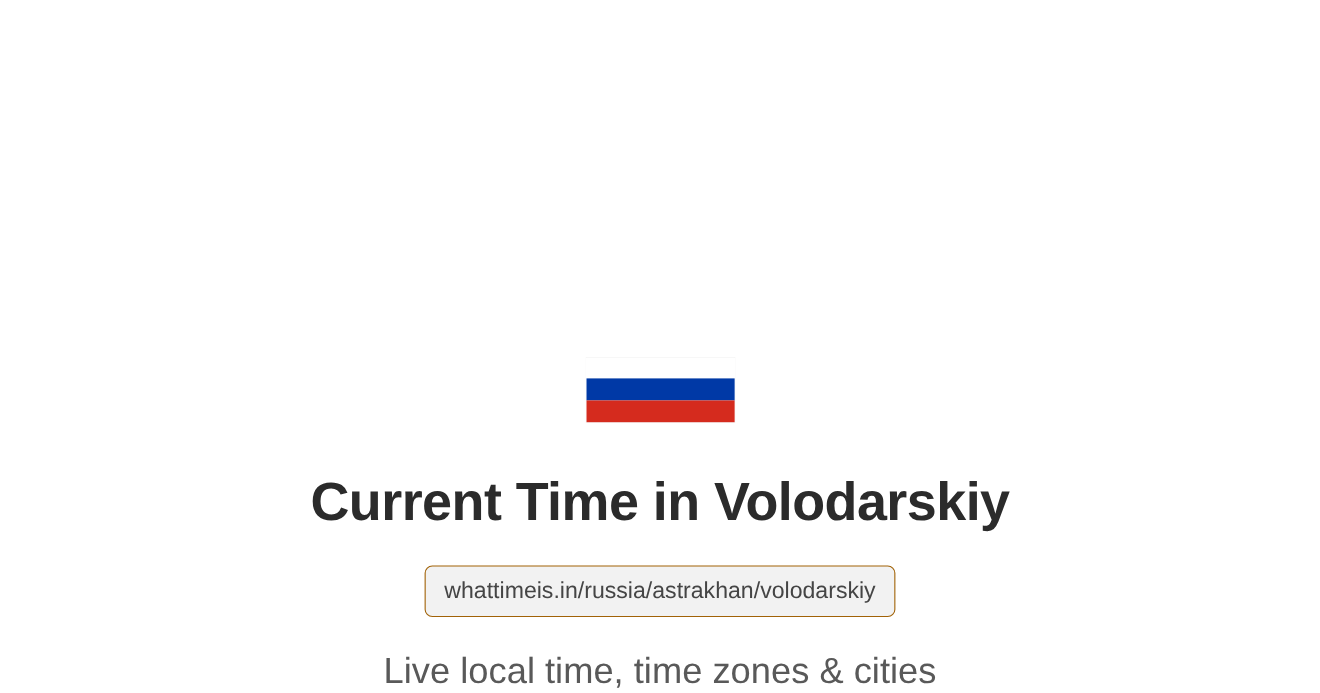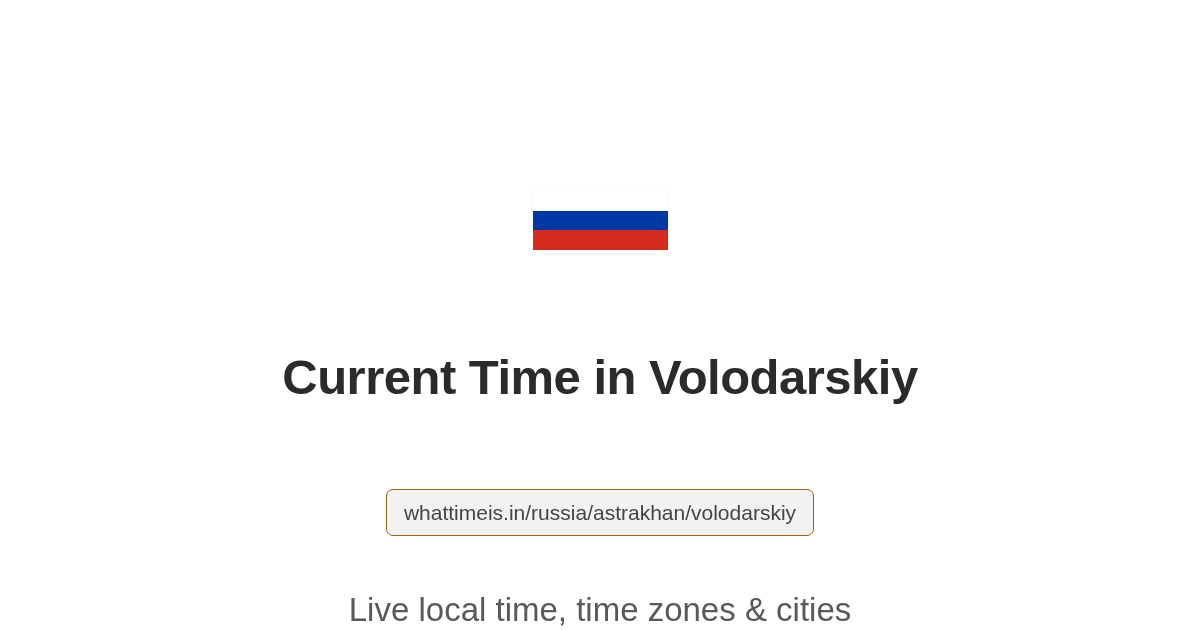--- a/index.html
+++ b/index.html
@@ -15,21 +15,21 @@
     font-family: "Liberation Sans", sans-serif;
     -webkit-font-smoothing: antialiased;
   }
 
   .card {
     width: 1200px;
     height: 630px;
     display: flex;
     flex-direction: column;
     align-items: center;
-    justify-content: space-between;
+    justify-content: flex-end;
     padding-top: 191px;
   }
 
   
   .flag {
     width: 135px;
     height: 59px;
     display: flex;
     flex-direction: column;
     overflow: hidden;
@@ -64,20 +64,21 @@
     border: 1px solid #a16207;
     border-radius: 7px;
     font-size: 21px;
     line-height: 1;
     color: #454545;
     white-space: nowrap;
   }
 
   
   .subtitle {
+    margin-top: 29px;
     font-size: 33px;
     font-weight: normal;
     line-height: 1.2;
     color: #595959;
     text-align: center;
     white-space: nowrap;
   }
 </style>
 </head>
 <body>

